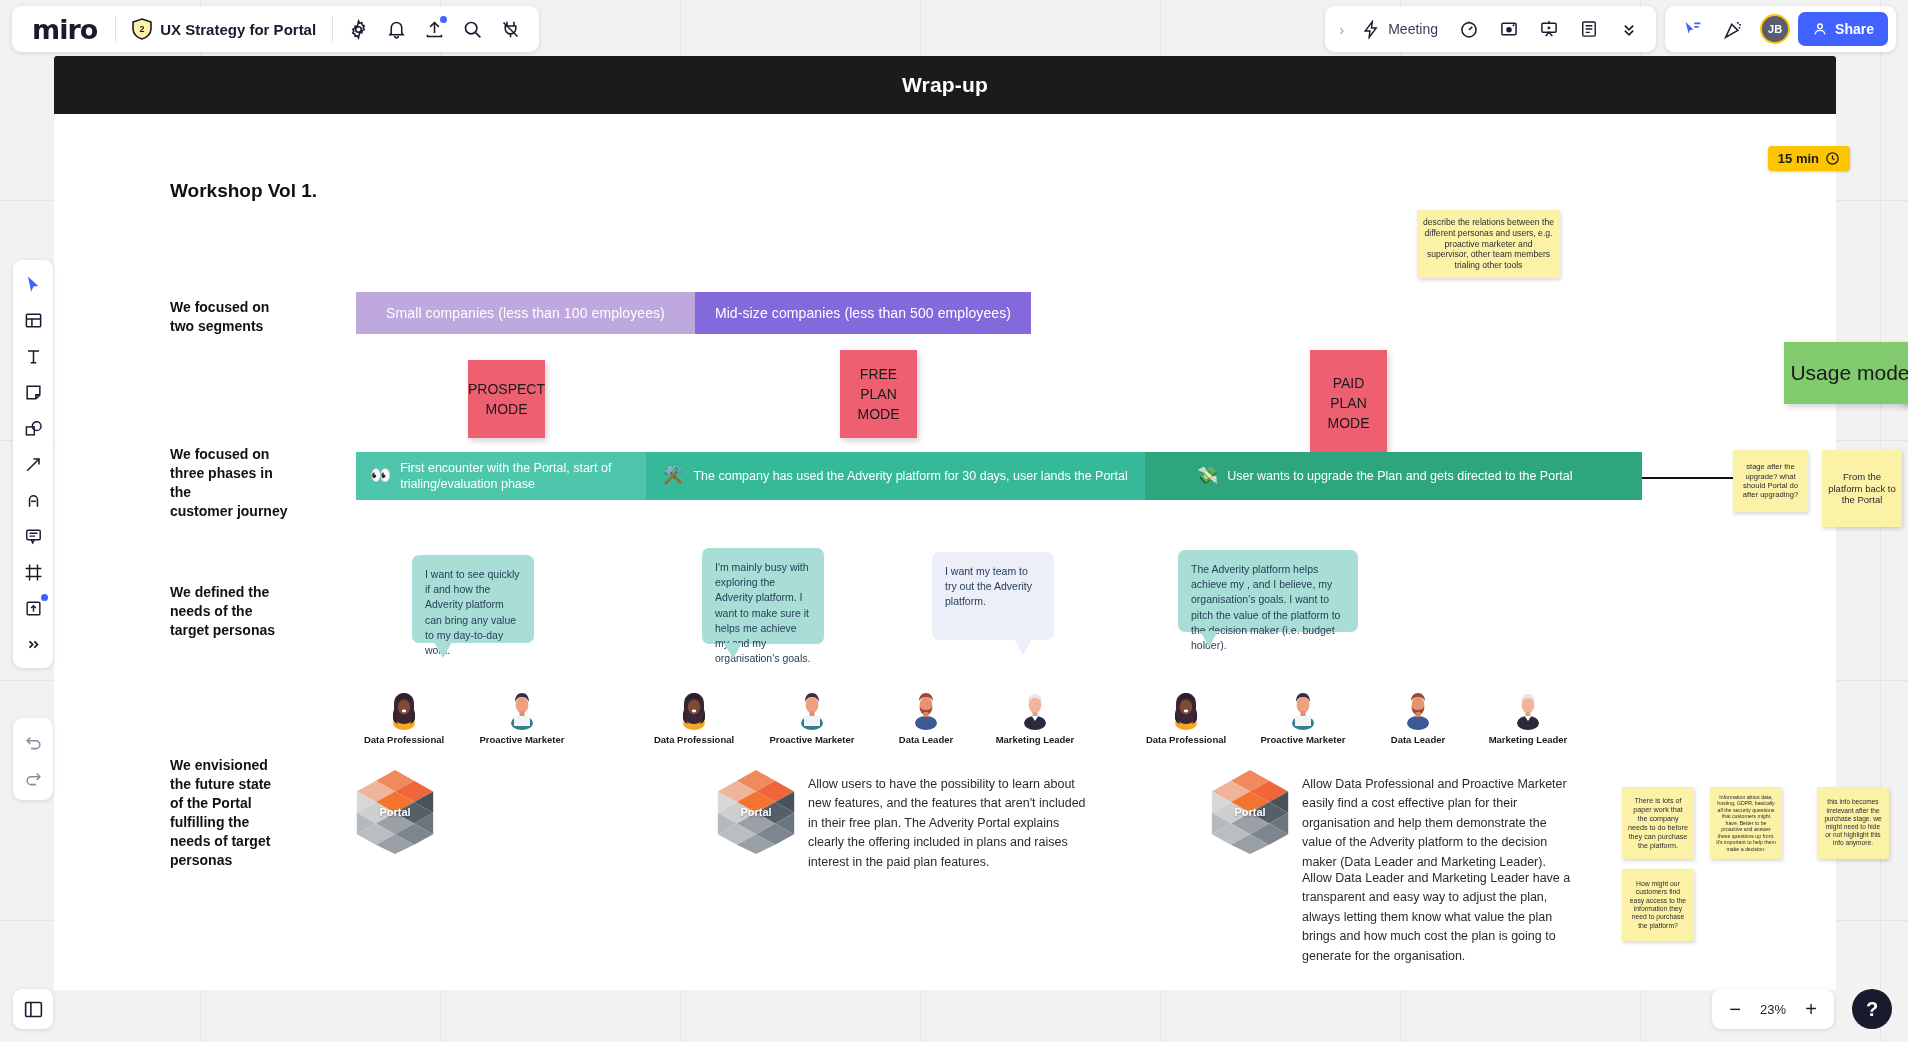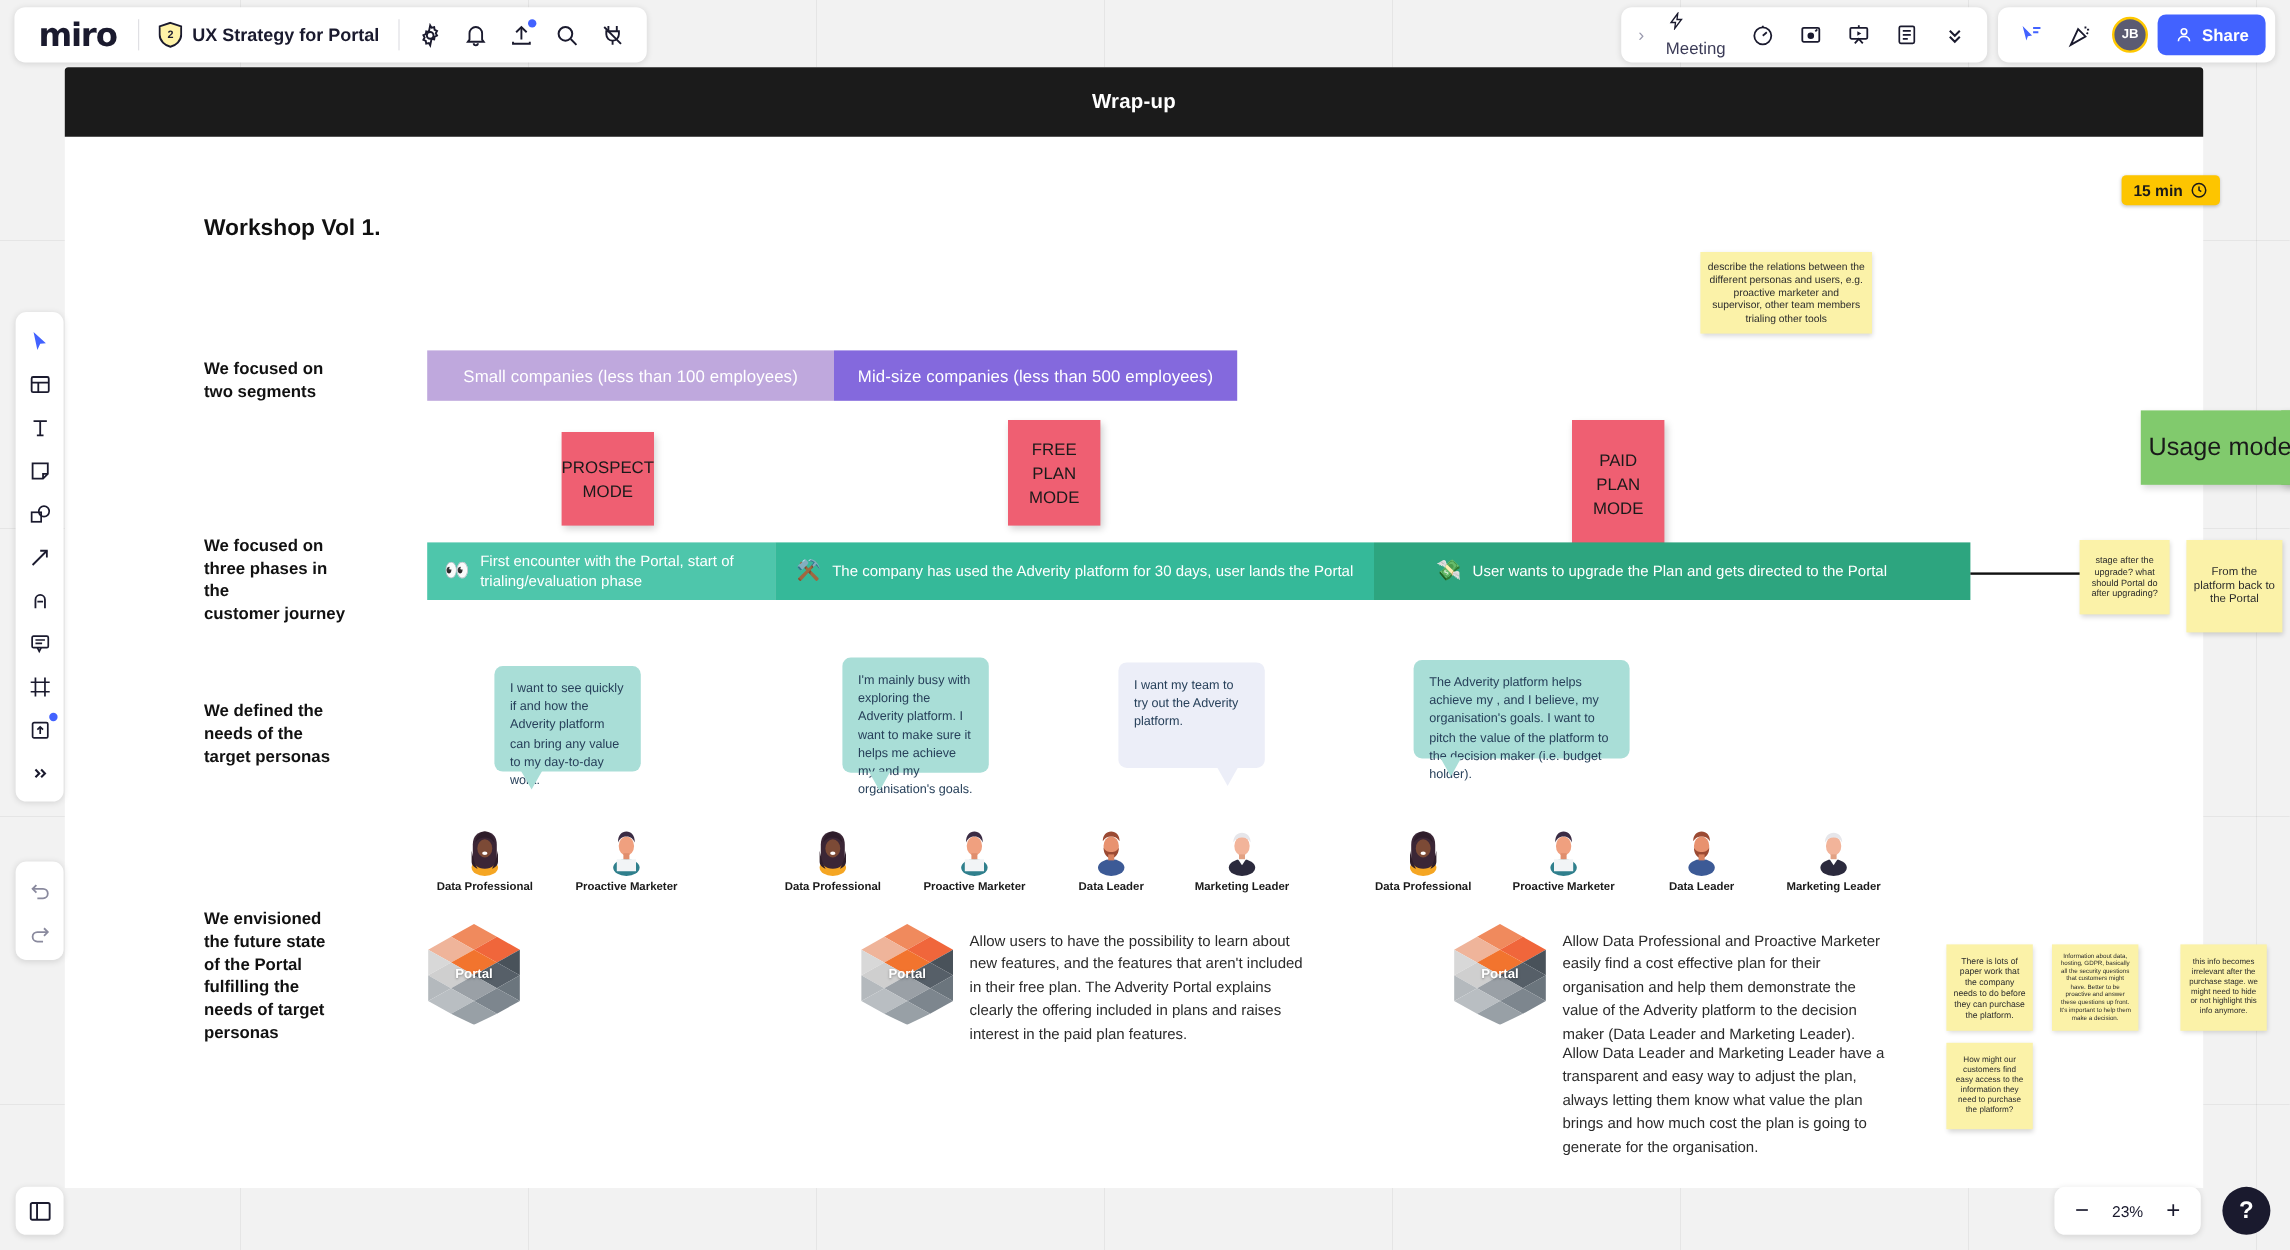--- a/index.html
+++ b/index.html
@@ -25,21 +25,21 @@
     width: 1782px; height: 934px;
     background: #ffffff;
   }
   .frame-header {
     position: absolute;
     left: 54px; top: 56px;
     width: 1782px; height: 58px;
     background: #1b1b1b;
     color: #fff;
     display: flex; align-items: center; justify-content: center;
-    font-size: 17px; font-weight: bold;
+    font-size: 21px; font-weight: bold;
     border-radius: 3px 3px 0 0;
     letter-spacing: .2px;
   }
 
   
   .topbar-left {
     position: absolute; left: 12px; top: 6px; height: 46px;
     background: #fff; border-radius: 9px;
     display: flex; align-items: center; gap: 0px;
     padding: 0 10px;
@@ -55,22 +55,22 @@
   .tb-icon { width:38px; height:38px; display:flex; align-items:center; justify-content:center;
              border-radius:7px; cursor:pointer; position:relative; }
   .blue-dot { position:absolute; top:6px; right:6px; width:7px; height:7px; border-radius:50%;
               background:#4262ff; }
 
   .topbar-mid {
     position: absolute; right: 252px; top: 6px; height: 46px;
     background:#fff; border-radius:9px; display:flex; align-items:center;
     padding: 0 8px; gap:2px; box-shadow:0 1px 5px rgba(0,0,0,.12); z-index:40;
   }
-  .meeting-btn { display:flex; align-items:flex-start; gap:7px; padding:0 10px; height:38px;
-                 border-radius:7px; cursor:pointer;flex-direction:column; }
+  .meeting-btn { display:flex; align-items:center; gap:7px; padding:0 10px; height:38px;
+                 border-radius:7px; cursor:pointer; }
   .meeting-btn span { font-size:14px; color:#3b3b57; }
   .chev-right { color:#9a9aae; font-size:15px; padding:0 6px; cursor:pointer; }
 
   .topbar-right {
     position:absolute; right:12px; top:6px; height:46px; background:#fff;
     border-radius:9px; display:flex; align-items:center; padding:0 8px; gap:3px;
     box-shadow:0 1px 5px rgba(0,0,0,.12); z-index:40;
   }
   .avatar { width:30px; height:30px; border-radius:50%; background:#5b5b72; color:#fff;
             font-size:11px; font-weight:bold; display:flex; align-items:center;

